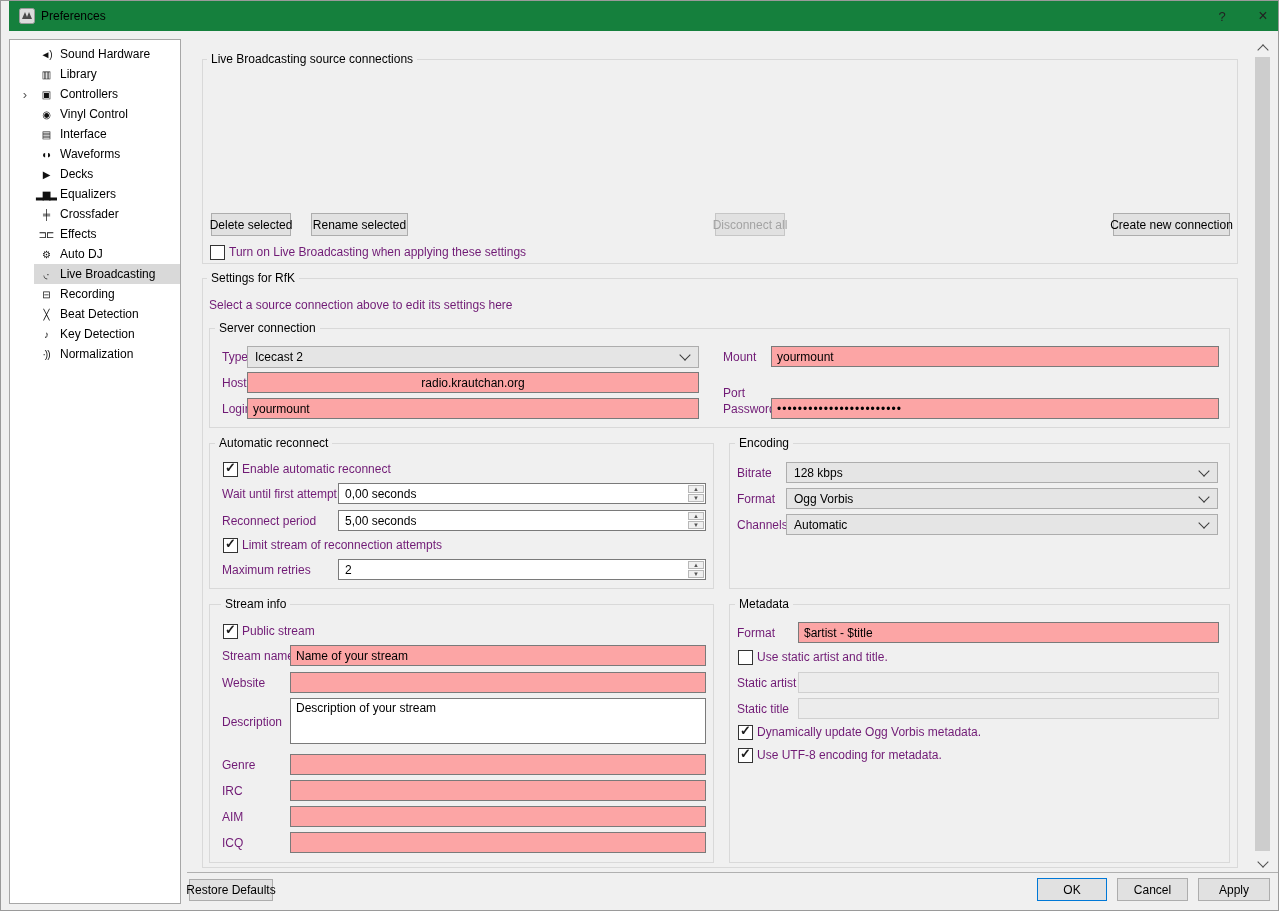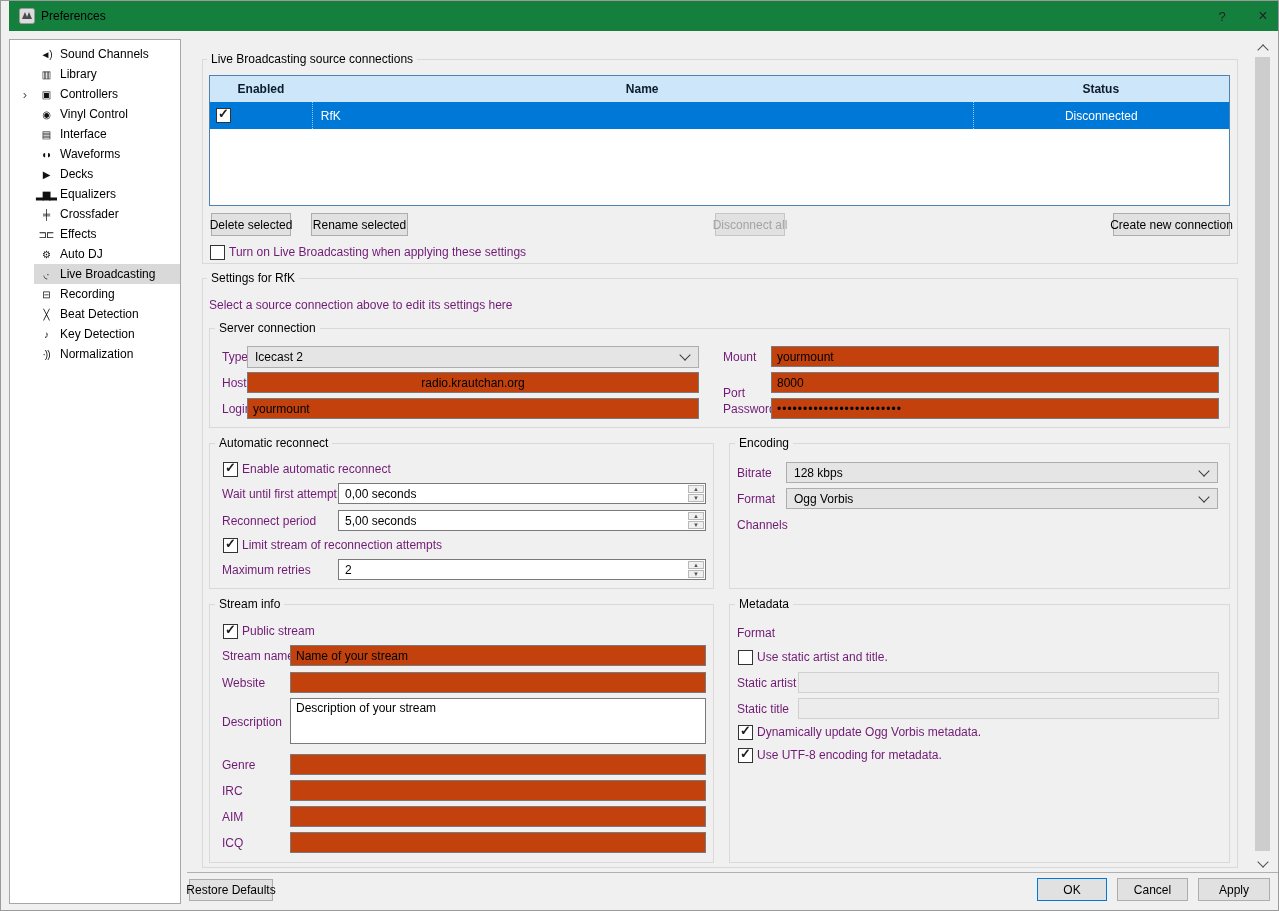--- a/index.html
+++ b/index.html
@@ -32,21 +32,21 @@
   .cell{display:flex;align-items:center;box-sizing:border-box;height:100%}
   .c-en{width:102px;position:relative}
   .c-name{width:662px;padding-left:8px;border-left:1px dotted #9dc9ef}
   .c-status{width:257px;justify-content:center;border-left:1px dotted #9dc9ef}
   
   .btn{position:absolute;background:#e1e1e1;border:1px solid #adadad;font-size:12px;color:#000;
        display:flex;align-items:center;justify-content:center;box-sizing:border-box;white-space:nowrap}
   .btn.primary{border:1px solid #0078d7}
   .btn.dis{color:#a3a3a3;border-color:#c6c6c6}
   
-  .inp{position:absolute;border:1px solid #7a7a7a;background:#c2410c;font:12px "Liberation Sans",sans-serif;
+  .inp{position:absolute;border:1px solid #7a7a7a;background:#fca5a5;font:12px "Liberation Sans",sans-serif;
        padding:0 5px;box-sizing:border-box;height:21px;outline:none;color:#000}
   .inp.dis{background:#ececec;border-color:#d0d0d0}
   .ta{position:absolute;border:1px solid #7a7a7a;background:#fff;font:12px "Liberation Sans",sans-serif;
       padding:2px 5px;box-sizing:border-box;resize:none;outline:none;color:#000}
   
   .combo{position:absolute;background:#e5e5e5;border:1px solid #adadad;box-sizing:border-box;
          display:flex;align-items:center;padding:0 24px 0 7px;font-size:12px;color:#000}
   .chev{position:absolute;right:9px;top:calc(50% - 6px);width:7px;height:7px;
         border-right:1px solid #3c3c3c;border-bottom:1px solid #3c3c3c;transform:rotate(45deg)}
   
@@ -80,21 +80,21 @@
     </svg>
     <span id="win-title">Preferences</span>
     <div class="tb-btn" style="left:1193px;width:40px;font-size:13px">?</div>
     <div class="tb-btn" style="right:0;width:46px;font-size:16px">×</div>
   </div>
 
   <div id="sidebar">
     <div>
         <div class="side-item">
           <span class="sicon">◄)</span>
-          <span class="slabel">Sound Channels</span>
+          <span class="slabel">Sound Hardware</span>
         </div>
         <div class="side-item">
           <span class="sicon">▥</span>
           <span class="slabel">Library</span>
         </div>
         <div class="side-item">
           <span class="expander">›</span>
           <span class="sicon">▣</span>
           <span class="slabel">Controllers</span>
         </div>
@@ -149,36 +149,20 @@
         <div class="side-item">
           <span class="sicon">·))</span>
           <span class="slabel">Normalization</span>
         </div>
       </div>
   </div>
 
   <div class="grp" style="left:201px;top:58px;width:1036px;height:205px"></div>
   <span class="grp-t" style="left:206px;top:51px">Live Broadcasting source connections</span>
 
-  <div class="table" style="left:208px;top:74px;width:1021px;height:131px">
-    <div class="thead">
-      <span class="th" style="width:102px">Enabled</span>
-      <span class="th" style="width:662px">Name</span>
-      <span class="th" style="width:257px">Status</span>
-    </div>
-    <div>
-        <div class="trow sel">
-          <div class="cell c-en">
-            <span class="cb checked" style="left: 6px; top: 6px;"></span>
-          </div>
-          <div class="cell c-name">RfK</div>
-          <div class="cell c-status">Disconnected</div>
-        </div>
-      </div>
-  </div>
 
   <div class="btn" style="left:210px;top:212px;width:80px;height:23px">Delete selected</div>
   <div class="btn" style="left:310px;top:212px;width:97px;height:23px">Rename selected</div>
   <div class="btn dis" style="left:714px;top:212px;width:70px;height:23px">Disconnect all</div>
   <div class="btn" style="left:1112px;top:212px;width:117px;height:23px">Create new connection</div>
 
   <span class="cb" style="left:209px;top:244px"></span>
   <span class="t" style="left:228px;top:244px">Turn on Live Broadcasting when applying these settings</span>
 
   <div class="grp" style="left:201px;top:277px;width:1036px;height:590px"></div>
@@ -195,21 +179,20 @@
     <span class="chev"></span>
   </div>
   <span class="t" style="left:221px;top:375px">Host</span>
   <input class="inp" style="left: 246px; top: 371px; width: 452px; text-align: center;" value="radio.krautchan.org">
   <span class="t" style="left:221px;top:401px">Login</span>
   <input class="inp" style="left: 246px; top: 397px; width: 452px;" value="yourmount">
 
   <span class="t" style="left:722px;top:349px">Mount</span>
   <input class="inp" style="left: 770px; top: 345px; width: 448px;" value="yourmount">
   <span class="t" style="left:722px;top:385px">Port</span>
-  <input class="inp" style="left: 770px; top: 371px; width: 448px;" value="8000">
   <span class="t" style="left:722px;top:401px">Password</span>
   <input class="inp" style="left: 770px; top: 397px; width: 448px; letter-spacing: 1px;" value="••••••••••••••••••••••••">
 
   <div class="grp" style="left:208px;top:442px;width:505px;height:146px"></div>
   <span class="grp-t" style="left:214px;top:435px">Automatic reconnect</span>
 
   <span class="cb checked" style="left:222px;top:461px"></span>
   <span class="t" style="left:241px;top:461px">Enable automatic reconnect</span>
 
   <span class="t" style="left:221px;top:486px">Wait until first attempt</span>
@@ -249,23 +232,27 @@
   <div class="combo" style="left:785px;top:461px;width:432px;height:21px">
     <span>128 kbps</span>
     <span class="chev"></span>
   </div>
   <span class="t" style="left:736px;top:491px">Format</span>
   <div class="combo" style="left:785px;top:487px;width:432px;height:21px">
     <span>Ogg Vorbis</span>
     <span class="chev"></span>
   </div>
   <span class="t" style="left:736px;top:517px">Channels</span>
+  <div class="combo" style="left:785px;top:513px;width:432px;height:21px">
+    <span>Automatic</span>
+    <span class="chev"></span>
+  </div>
 
   <div class="grp" style="left:208px;top:603px;width:505px;height:259px"></div>
-  <span class="grp-t" style="left:214px;top:596px">Stream info</span>
+  <span class="grp-t" style="left:220px;top:596px">Stream info</span>
 
   <span class="cb checked" style="left:222px;top:623px"></span>
   <span class="t" style="left:241px;top:623px">Public stream</span>
 
   <span class="t" style="left:221px;top:648px">Stream name</span>
   <input class="inp" style="left: 289px; top: 644px; width: 416px;" value="Name of your stream">
 
   <span class="t" style="left:221px;top:675px">Website</span>
   <input class="inp" style="left: 289px; top: 671px; width: 416px;" value="">
 
@@ -281,20 +268,21 @@
   <span class="t" style="left:221px;top:809px">AIM</span>
   <input class="inp" style="left: 289px; top: 805px; width: 416px;" value="">
 
   <span class="t" style="left:221px;top:835px">ICQ</span>
   <input class="inp" style="left: 289px; top: 831px; width: 416px;" value="">
 
   <div class="grp" style="left:728px;top:603px;width:501px;height:259px"></div>
   <span class="grp-t" style="left:734px;top:596px">Metadata</span>
 
   <span class="t" style="left:736px;top:625px">Format</span>
+  <input class="inp" style="left: 797px; top: 621px; width: 421px;" value="$artist - $title">
 
   <span class="cb" style="left:737px;top:649px"></span>
   <span class="t" style="left:756px;top:649px">Use static artist and title.</span>
 
   <span class="t" style="left:736px;top:675px">Static artist</span>
   <input class="inp dis" style="left: 797px; top: 671px; width: 421px;" disabled="" value="">
 
   <span class="t" style="left:736px;top:701px">Static title</span>
   <input class="inp dis" style="left: 797px; top: 697px; width: 421px;" disabled="" value="">
 

